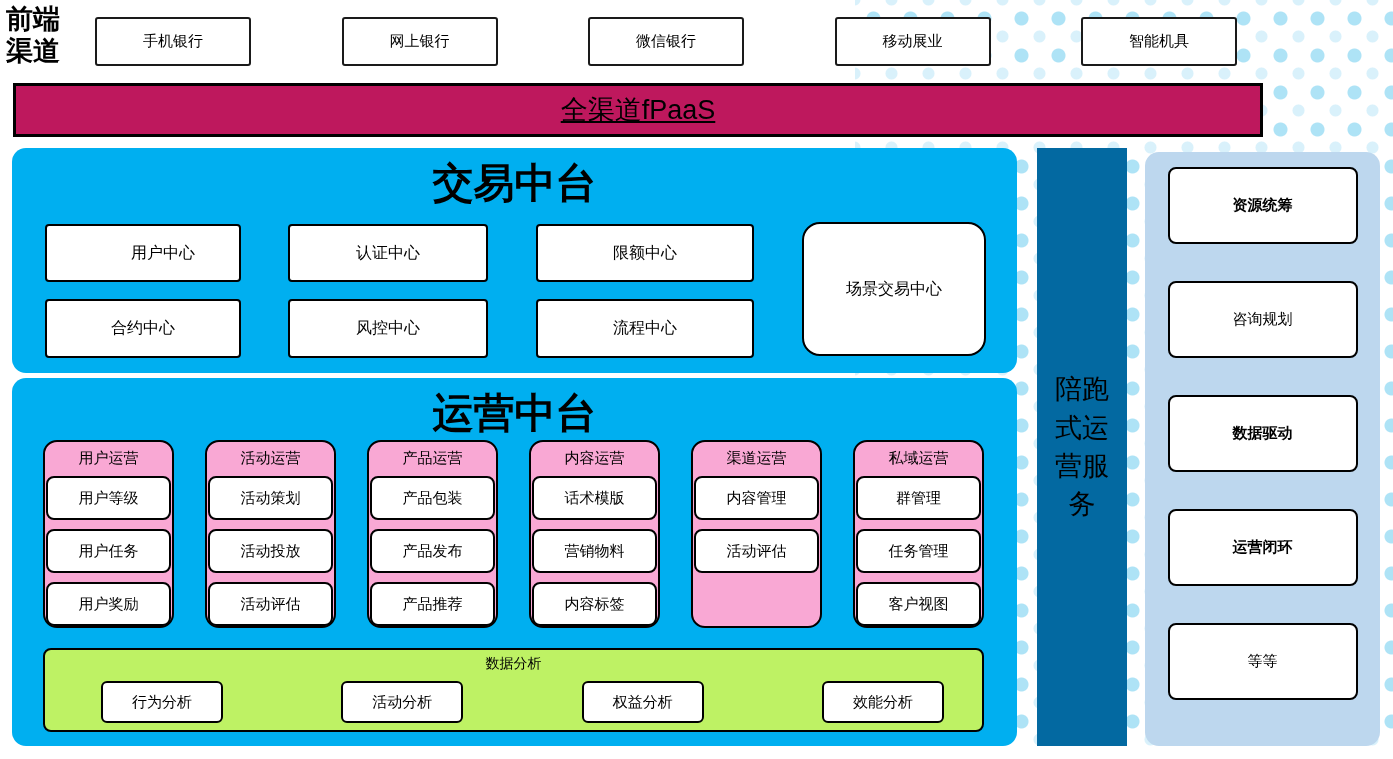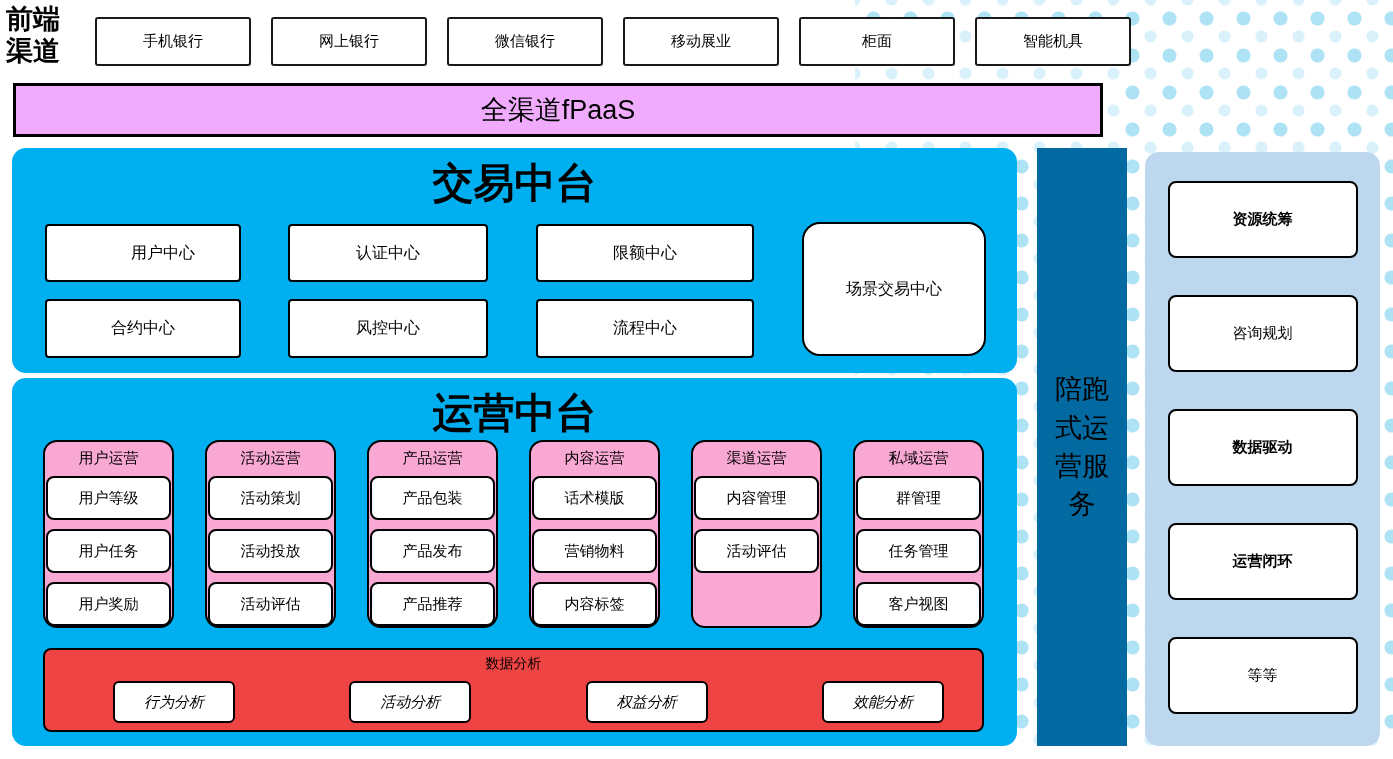--- a/index.html
+++ b/index.html
@@ -10,82 +10,81 @@
   .dots{position:absolute;left:855px;top:0;width:538px;height:746px;
         background-image:
           radial-gradient(circle,#aee3f6 0 6.5px,rgba(0,0,0,0) 7.5px),
           radial-gradient(circle,#d9f1fb 0 5.5px,rgba(0,0,0,0) 6.5px);
         background-size:37px 37px,37px 37px;
         background-position:0 0,18px 18px;}
 
   .front-label{position:absolute;left:6px;top:4px;width:64px;
         font-family:"Liberation Serif",serif;font-weight:700;font-size:27px;line-height:1.18;}
 
-  .channels{position:absolute;left:95px;top:17px;width:1036px;height:49px;
+  .channels{position:absolute;left:95px;top:17px;width:1142px;height:49px;
         display:flex;justify-content:space-between;}
   .channel-box{width:156px;height:49px;background:#fff;border:2px solid #1a1a1a;border-radius:3px;
         display:flex;align-items:center;justify-content:center;font-size:15px;box-sizing:border-box;}
 
-  .fpaas{position:absolute;left:13px;top:83px;width:1090px;height:54px;background:#f0abfc;
+  .fpaas{position:absolute;left:13px;top:83px;width:1250px;height:54px;background:#be185d;
         border:3px solid #000;box-sizing:border-box;
-        display:flex;align-items:center;justify-content:center;font-size:27px;}
+        display:flex;align-items:center;justify-content:center;font-size:27px;text-decoration:underline;}
 
   .blue-section{position:absolute;left:12px;width:1005px;background:#00aff0;border-radius:14px;}
   .tx{top:148px;height:225px;}
   .op{top:378px;height:368px;}
   .section-title{text-align:center;padding-top:8px;font-family:"Liberation Serif",serif;
         font-weight:700;font-size:41px;}
 
   .wbox{position:absolute;background:#fff;border:2px solid #000;border-radius:4px;
         display:flex;align-items:center;justify-content:center;font-size:16px;box-sizing:border-box;}
   .tall{border-radius:18px;}
 
   .groups{position:absolute;left:31px;top:62px;width:941px;height:188px;
         display:flex;justify-content:space-between;}
   .group{width:131px;height:188px;background:#f9a8d4;border:2px solid #000;border-radius:14px;
         box-sizing:border-box;padding-top:7px;display:flex;flex-direction:column;align-items:center;}
   .group-title{font-size:15px;margin-bottom:8px;}
   .sub-box{width:125px;height:44px;margin-bottom:9px;background:#fff;border:2px solid #000;
         border-radius:8px;display:flex;align-items:center;justify-content:center;
         font-size:15px;box-sizing:border-box;flex:0 0 auto;}
 
-  .analysis{position:absolute;left:31px;top:270px;width:941px;height:84px;background:#ef4444;
+  .analysis{position:absolute;left:31px;top:270px;width:941px;height:84px;background:#bef264;
         border:2px solid #000;border-radius:8px;box-sizing:border-box;}
   .analysis-title{text-align:center;font-size:14px;margin-top:5px;}
-  .analysis-row{position:absolute;left:68px;right:38px;top:31px;display:flex;justify-content:space-between;font-style:italic;}
+  .analysis-row{position:absolute;left:56px;right:38px;top:31px;display:flex;justify-content:space-between;}
   .analysis-box{width:122px;height:42px;background:#fff;border:2px solid #000;border-radius:6px;
         display:flex;align-items:center;justify-content:center;font-size:15px;box-sizing:border-box;}
 
   .side-bar{position:absolute;left:1037px;top:148px;width:90px;height:598px;background:#0369a1;
         display:flex;align-items:center;justify-content:center;}
   .side-bar-text{width:58px;font-size:27px;line-height:1.42;text-align:center;word-break:break-all;}
 
   .right-panel{position:absolute;left:1145px;top:152px;width:235px;height:594px;background:#bdd7ee;
-        border-radius:14px;box-sizing:border-box;padding-top:29px;
+        border-radius:14px;box-sizing:border-box;padding-top:15px;
         display:flex;flex-direction:column;align-items:center;gap:37px;}
   .panel-box{width:190px;height:77px;background:#fff;border:2px solid #000;border-radius:8px;
         display:flex;align-items:center;justify-content:center;font-size:15px;
         box-sizing:border-box;flex:0 0 auto;}
   .panel-box.bold{font-weight:700;}
 </style>
 </head>
 <body>
 
 <div id="stage">
 
   <div class="dots"></div>
 
   <div class="front-label">前端渠道</div>
 
   <div class="channels">
     <div class="channel-box">手机银行</div>
     <div class="channel-box">网上银行</div>
     <div class="channel-box">微信银行</div>
     <div class="channel-box">移动展业</div>
-    <div class="channel-box">柜面</div>
     <div class="channel-box">智能机具</div>
   </div>
 
   <div class="fpaas">全渠道fPaaS</div>
 
   <div class="blue-section tx">
     <div class="section-title">交易中台</div>
     <div class="wbox" style="left:33px;top:76px;width:196px;height:58px;padding-left:40px;">用户中心</div>
     <div class="wbox" style="left:276px;top:76px;width:200px;height:58px;">认证中心</div>
     <div class="wbox" style="left:524px;top:76px;width:218px;height:58px;">限额中心</div>

